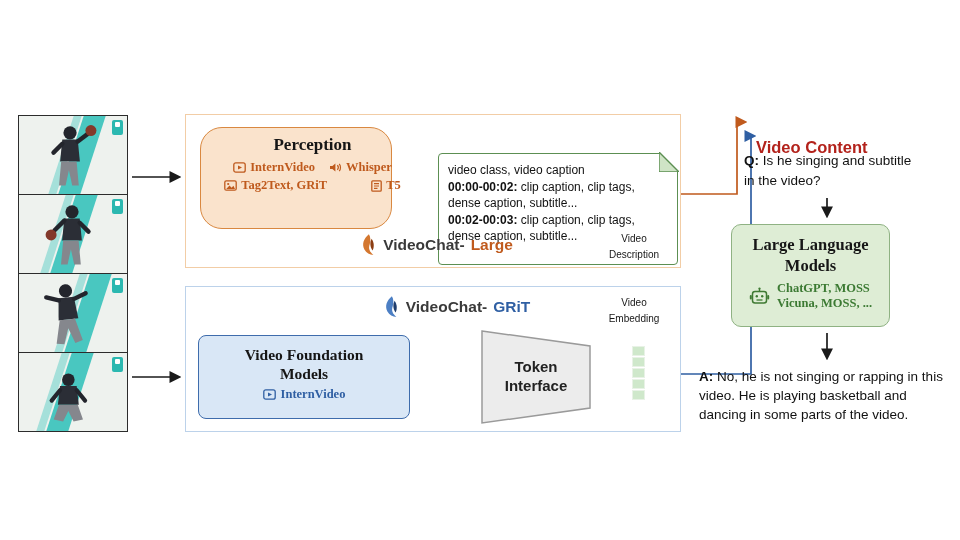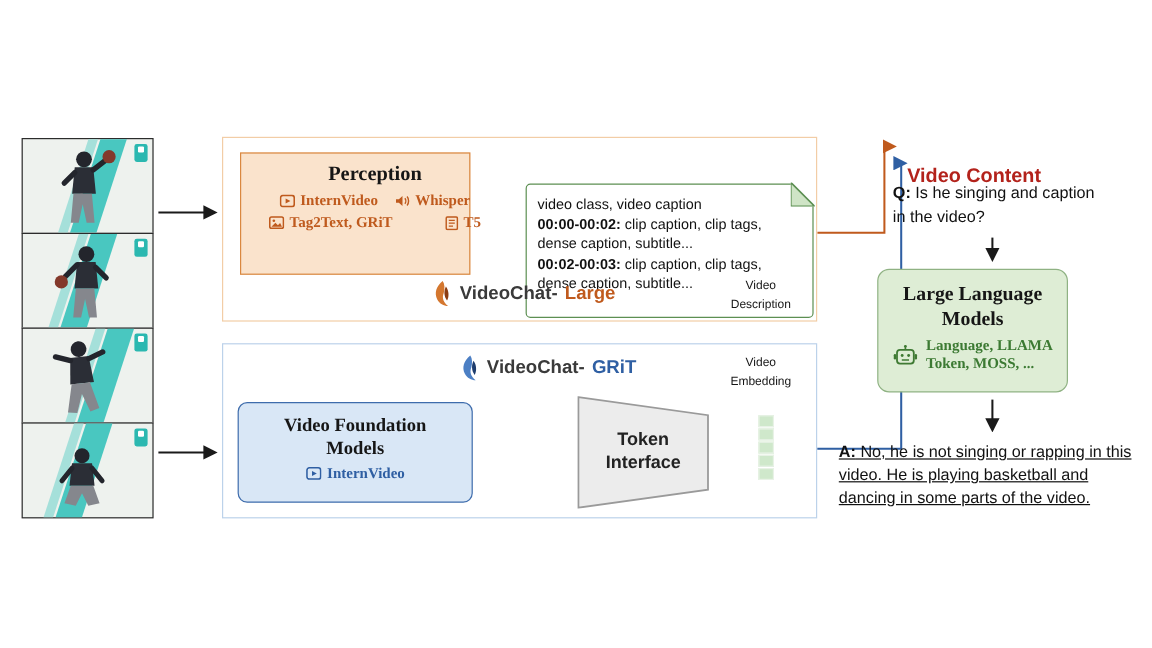--- a/index.html
+++ b/index.html
@@ -13,21 +13,21 @@
          background:#eef2ee;overflow:hidden;box-sizing:border-box;}
   .stripe{position:absolute;top:-12px;bottom:-12px;width:22px;background:#49c7c0;transform:skewX(-18deg);}
   .stripe2{position:absolute;top:-12px;bottom:-12px;width:8px;background:#a5e0da;transform:skewX(-18deg);}
   .wm{position:absolute;top:4px;right:4px;width:11px;height:15px;background:#2bb8b0;border-radius:2px;}
   .wm div{width:5px;height:5px;background:#ffffff;margin:2px auto 0;border-radius:1px;}
 
   
   .section-text{border:1px solid #f2cda6;background:#fff;}
   .section-embed{border:1px solid #bcd2ea;background:#fff;}
 
-  .pbox{background:#fae3cc;border:1.6px solid #d98840;border-radius:0;text-align:center;padding-left:33px;}
+  .pbox{background:#fae3cc;border:1.6px solid #d98840;border-radius:22px;text-align:center;padding-left:33px;}
   .pbox .title{font-family:"Liberation Serif",serif;font-weight:bold;font-size:17px;line-height:20px;color:#161616;}
   .tools{display:flex;justify-content:center;gap:14px;margin-top:5px;}
   .tool{display:inline-flex;align-items:center;gap:4px;color:#bf5a1d;
         font-family:"Liberation Serif",serif;font-weight:bold;font-size:12.5px;white-space:nowrap;}
   .tool svg{flex:0 0 auto;}
 
   .note{background:#fff;border:1.6px solid #5c8f52;border-radius:4px;padding:8px 9px;
         font-size:12px;line-height:16.5px;color:#111;}
   .note b{font-weight:bold;}
   .fold-bg{position:absolute;top:-2px;right:-2px;width:20px;height:20px;background:#fff;}
@@ -226,21 +226,21 @@
       </svg>
       <span>VideoChat-</span>
         <span class="sufB">GRiT</span>
     </div>
 
     <div class="abs outlab" style="left:404px;top:8px;width:88px;">
       <div>Video</div>
       <div>Embedding</div>
     </div>
 
-    <div class="abs fbox" style="left:12px;top:48px;width:196px;height:84px;padding-top:9px;">
+    <div class="abs fbox" style="left:12px;top:48px;width:212px;height:84px;padding-top:9px;">
       <div class="title">Video Foundation</div>
       <div class="title">Models</div>
       <span class="model">
         <svg width="13" height="11" viewBox="0 0 13 11">
           <rect x="0.8" y="0.8" width="11.4" height="9.4" rx="2" fill="none" stroke="#2f5fa3" stroke-width="1.3"></rect>
           <path d="M5 3.4 L9 5.5 L5 7.6 Z" fill="#2f5fa3"></path>
         </svg>
         <span>InternVideo</span>
       </span>
     </div>
@@ -260,41 +260,41 @@
     <div class="embed-cell"></div>
     <div class="embed-cell"></div>
     <div class="embed-cell"></div>
     <div class="embed-cell"></div>
     <div class="embed-cell"></div>
   </div>
 
   <div class="abs vc" style="left:756px;top:117px;margin-top:21px;">Video Content</div>
 
   <div class="abs qa" style="left:744px;top:151px;width:170px;">
-    <b>Q:</b><span> Is he singing and caption in the video?</span>
+    <b>Q:</b><span> Is he singing and subtitle in the video?</span>
   </div>
 
   <div class="abs llm" style="left:731px;top:224px;width:159px;height:103px;padding-top:9px;">
     <div class="title">Large Language</div>
     <div class="title">Models</div>
     <span class="models">
       <svg width="21" height="19" viewBox="0 0 21 19">
         <path d="M10.5 1 V4" stroke="#3f7a33" stroke-width="1.4"></path>
         <circle cx="10.5" cy="1.6" r="1.1" fill="#3f7a33"></circle>
         <rect x="3.5" y="4.5" width="14" height="11.5" rx="2.5" fill="none" stroke="#3f7a33" stroke-width="1.5"></rect>
         <rect x="0.8" y="8" width="2" height="4.5" rx="1" fill="#3f7a33"></rect>
         <rect x="18.2" y="8" width="2" height="4.5" rx="1" fill="#3f7a33"></rect>
         <circle cx="7.8" cy="9.3" r="1.2" fill="#3f7a33"></circle>
         <circle cx="13.2" cy="9.3" r="1.2" fill="#3f7a33"></circle>
         <path d="M7.5 13 H13.5" stroke="#3f7a33" stroke-width="1.3"></path>
       </svg>
       <span>
-        <div>Language, LLAMA</div>
-        <div>Token, MOSS, ...</div>
+        <div>ChatGPT, MOSS</div>
+        <div>Vicuna, MOSS, ...</div>
       </span>
     </span>
   </div>
 
-  <div class="abs qa" style="left:699px;top:367px;width:252px;line-height:19px;text-decoration:underline;">
+  <div class="abs qa" style="left:699px;top:367px;width:252px;line-height:19px;">
     <b>A:</b><span> No, he is not singing or rapping in this video. He is playing basketball and dancing in some parts of the video.</span>
   </div>
 
 </div>
 
 </body></html>

